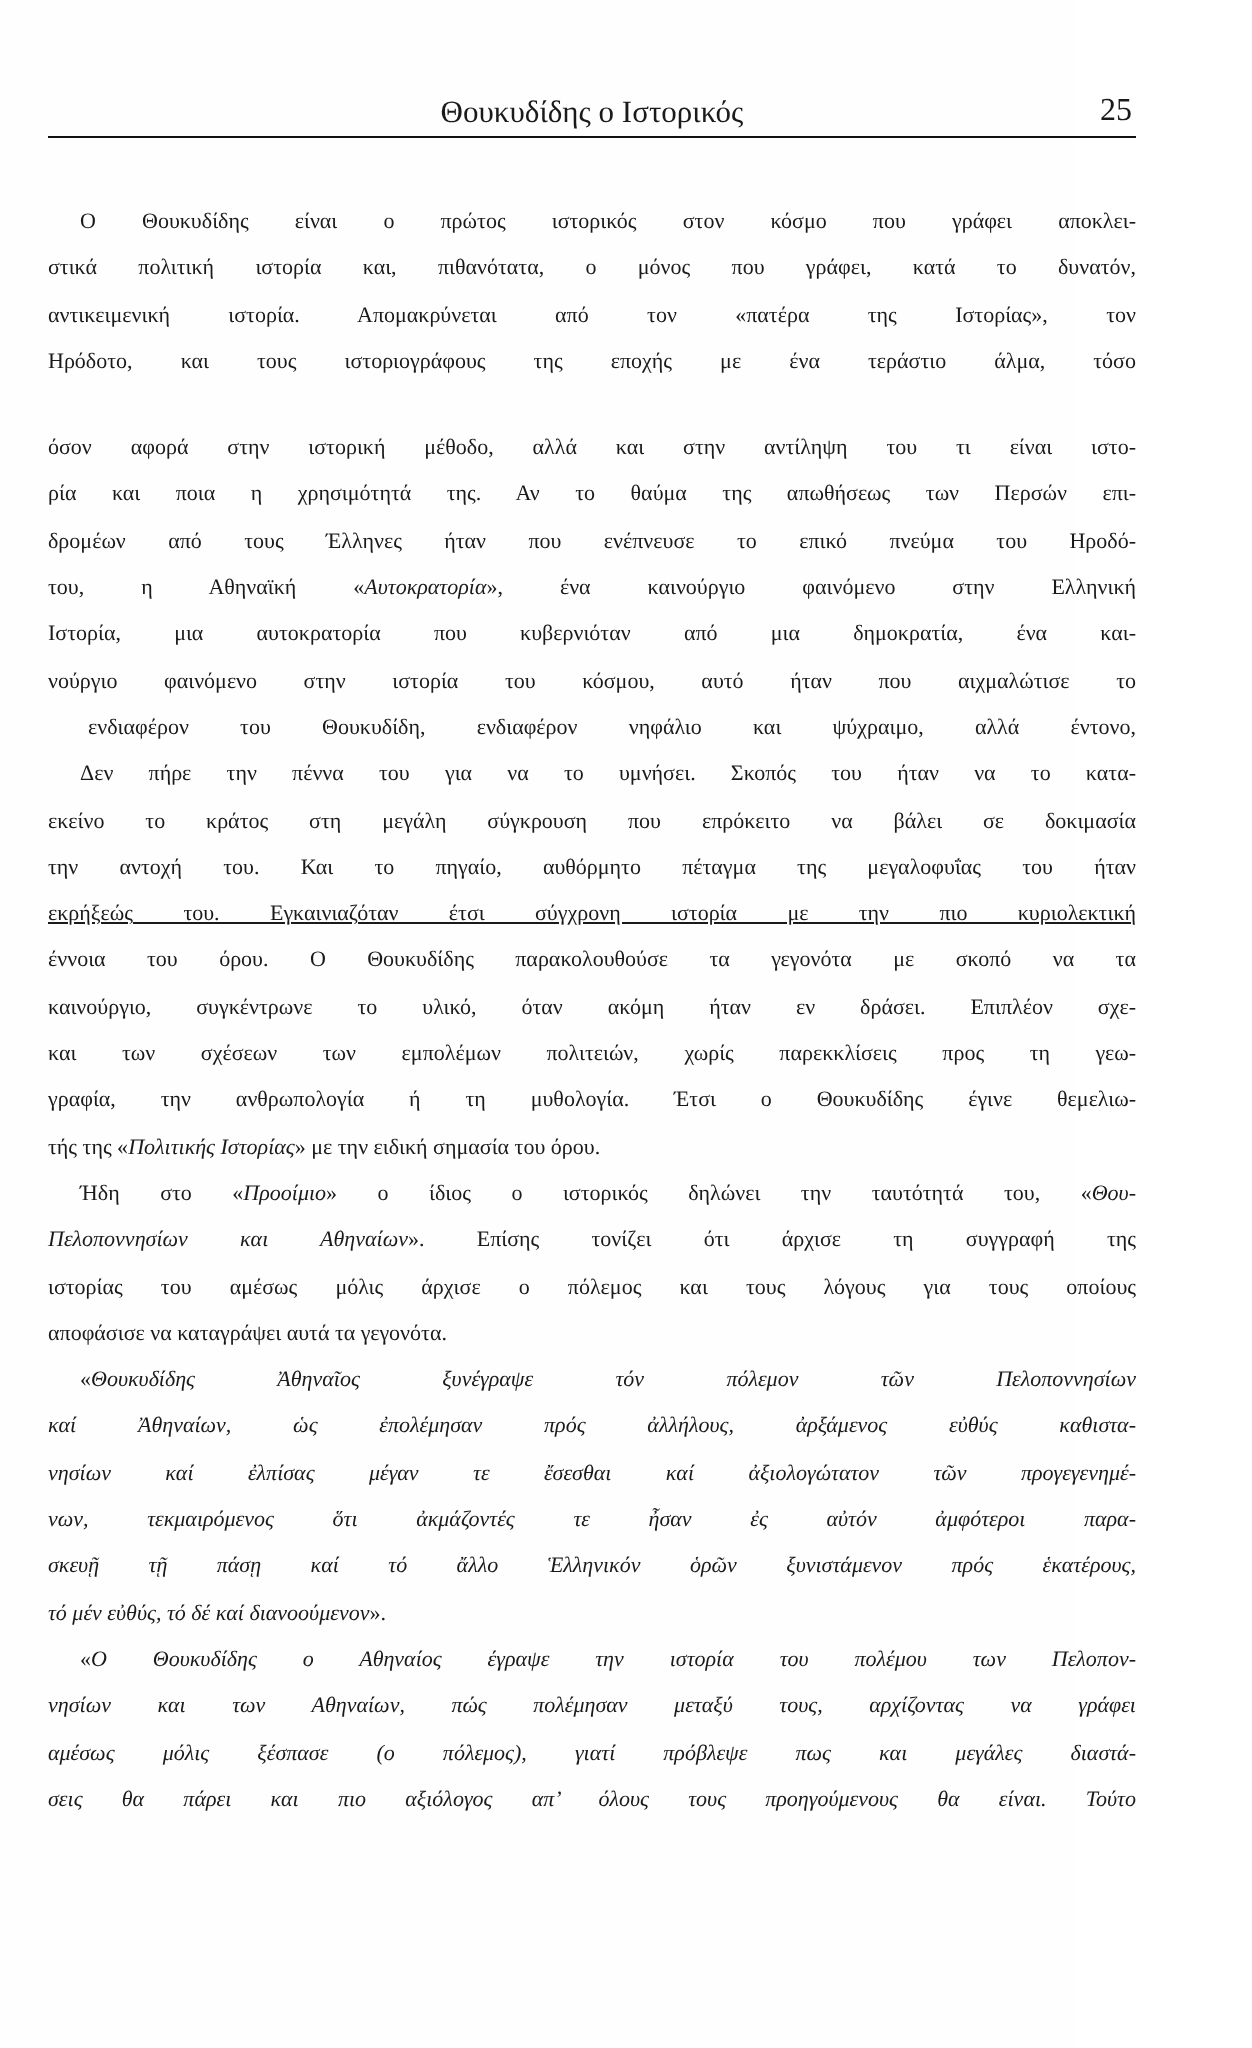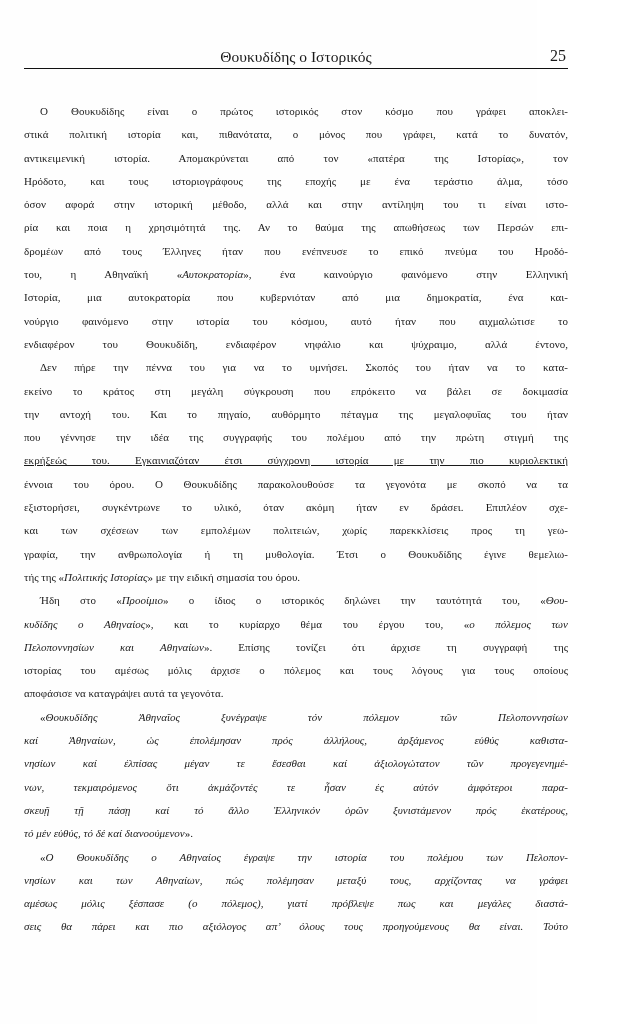--- a/index.html
+++ b/index.html
@@ -24,39 +24,37 @@
   <div class="running-head">
     <span class="running-title">Θουκυδίδης ο Ιστορικός</span>
     <span class="page-number">25</span>
   </div>
   <div class="head-rule"></div>
   <div class="body" id="body">
       <div class="line indent" style="white-space: nowrap; word-spacing: 0px;"><span>Ο Θουκυδίδης είναι ο πρώτος ιστορικός στον κόσμο που γράφει αποκλει-</span></div>
       <div class="line" style="white-space: nowrap; word-spacing: 0px;"><span>στικά πολιτική ιστορία και, πιθανότατα, ο μόνος που γράφει, κατά το δυνατόν,</span></div>
       <div class="line" style="white-space: nowrap; word-spacing: 0px;"><span>αντικειμενική ιστορία. Απομακρύνεται από τον «πατέρα της Ιστορίας», τον</span></div>
       <div class="line" style="white-space: nowrap; word-spacing: 0px;"><span>Ηρόδοτο, και τους ιστοριογράφους της εποχής με ένα τεράστιο άλμα, τόσο</span></div>
-      <div class="line" style="white-space: nowrap; word-spacing: 0px;"><span>όσον αφορά στην ιστορική μέθοδο, αλλά και στην αντίληψη του τι είναι ιστο-</span></div>
+      <div class="line" style="white-space: nowrap; word-spacing: 0px; margin-top: 20px;"><span>όσον αφορά στην ιστορική μέθοδο, αλλά και στην αντίληψη του τι είναι ιστο-</span></div>
       <div class="line" style="white-space: nowrap; word-spacing: 0px;"><span>ρία και ποια η χρησιμότητά της. Αν το θαύμα της απωθήσεως των Περσών επι-</span></div>
       <div class="line" style="white-space: nowrap; word-spacing: 0px;"><span>δρομέων από τους Έλληνες ήταν που ενέπνευσε το επικό πνεύμα του Ηροδό-</span></div>
       <div class="line" style="white-space: nowrap; word-spacing: 0.00195312px;"><span>του, η Αθηναϊκή «</span><span class="it">Αυτοκρατορία</span><span>», ένα καινούργιο φαινόμενο στην Ελληνική</span></div>
       <div class="line" style="white-space: nowrap; word-spacing: 0px;"><span>Ιστορία, μια αυτοκρατορία που κυβερνιόταν από μια δημοκρατία, ένα και-</span></div>
       <div class="line" style="white-space: nowrap; word-spacing: 0px;"><span>νούργιο φαινόμενο στην ιστορία του κόσμου, αυτό ήταν που αιχμαλώτισε το</span></div>
-      <div class="line" style="white-space: nowrap; word-spacing: 0px;"><span>ενδιαφέρον του Θουκυδίδη, ενδιαφέρον νηφάλιο και ψύχραιμο, αλλά έντονο,</span></div>
+      <div class="line" style="white-space: nowrap; word-spacing: 0px; margin-left: 20px;"><span>ενδιαφέρον του Θουκυδίδη, ενδιαφέρον νηφάλιο και ψύχραιμο, αλλά έντονο,</span></div>
       <div class="line indent" style="white-space: nowrap; word-spacing: 0px;"><span>Δεν πήρε την πέννα του για να το υμνήσει. Σκοπός του ήταν να το κατα-</span></div>
       <div class="line" style="white-space: nowrap; word-spacing: 0px;"><span>εκείνο το κράτος στη μεγάλη σύγκρουση που επρόκειτο να βάλει σε δοκιμασία</span></div>
       <div class="line" style="white-space: nowrap; word-spacing: 0px;"><span>την αντοχή του. Και το πηγαίο, αυθόρμητο πέταγμα  της μεγαλοφυΐας του ήταν</span></div>
-      <div class="line" style="white-space: nowrap; word-spacing: 0px;"><span>που γέννησε την ιδέα της συγγραφής του πολέμου από την πρώτη στιγμή της</span></div>
       <div class="line" style="white-space: nowrap; word-spacing: 0px; text-decoration: underline;"><span>εκρήξεώς του. Εγκαινιαζόταν έτσι σύγχρονη ιστορία με την πιο κυριολεκτική</span></div>
       <div class="line" style="white-space: nowrap; word-spacing: 0px;"><span>έννοια του όρου. Ο Θουκυδίδης παρακολουθούσε τα γεγονότα με σκοπό να τα</span></div>
-      <div class="line" style="white-space: nowrap; word-spacing: 0px;"><span>εξιστορήσει, συγκέντρωνε το υλικό, όταν ακόμη ήταν εν δράσει. Επιπλέον σχε-</span></div>
+      <div class="line" style="white-space: nowrap; word-spacing: 0px;"><span>καινούργιο, συγκέντρωνε το υλικό, όταν ακόμη ήταν εν δράσει. Επιπλέον σχε-</span></div>
       <div class="line" style="white-space: nowrap; word-spacing: 0px;"><span>και των σχέσεων των εμπολέμων πολιτειών, χωρίς παρεκκλίσεις προς τη γεω-</span></div>
       <div class="line" style="white-space: nowrap; word-spacing: 0px;"><span>γραφία, την ανθρωπολογία ή τη μυθολογία. Έτσι ο Θουκυδίδης έγινε θεμελιω-</span></div>
       <div class="line last"><span>τής της «</span><span class="it">Πολιτικής Ιστορίας</span><span>» με την ειδική σημασία του όρου.</span></div>
       <div class="line indent" style="white-space: nowrap; word-spacing: 0px;"><span>Ήδη στο «</span><span class="it">Προοίμιο</span><span>» ο ίδιος ο ιστορικός δηλώνει την ταυτότητά του, «</span><span class="it">Θου-</span></div>
-      <div class="line" style="white-space: nowrap; word-spacing: 0px;"><span class="it">κυδίδης ο Αθηναίος</span><span>», και το κυρίαρχο θέμα του έργου του, «</span><span class="it">ο πόλεμος των</span></div>
       <div class="line" style="white-space: nowrap; word-spacing: 0px;"><span class="it">Πελοποννησίων και Αθηναίων</span><span>». Επίσης τονίζει ότι άρχισε τη συγγραφή της</span></div>
       <div class="line" style="white-space: nowrap; word-spacing: 0px;"><span>ιστορίας του αμέσως μόλις άρχισε ο πόλεμος και τους λόγους για τους οποίους</span></div>
       <div class="line last"><span>αποφάσισε να καταγράψει αυτά τα γεγονότα.</span></div>
       <div class="line indent" style="white-space: nowrap; word-spacing: 0px;"><span>«</span><span class="it">Θουκυδίδης Ἀθηναῖος ξυνέγραψε τόν πόλεμον τῶν Πελοποννησίων</span></div>
       <div class="line" style="white-space: nowrap; word-spacing: 0px;"><span class="it">καί Ἀθηναίων, ὡς ἐπολέμησαν πρός ἀλλήλους, ἀρξάμενος εὐθύς καθιστα-</span></div>
       <div class="line" style="white-space: nowrap; word-spacing: 0px;"><span class="it">νησίων καί ἐλπίσας μέγαν τε ἔσεσθαι καί ἀξιολογώτατον τῶν προγεγενημέ-</span></div>
       <div class="line" style="white-space: nowrap; word-spacing: 0px;"><span class="it">νων, τεκμαιρόμενος ὅτι ἀκμάζοντές τε ἦσαν ἐς αὐτόν ἀμφότεροι παρα-</span></div>
       <div class="line" style="white-space: nowrap; word-spacing: 0px;"><span class="it">σκευῇ τῇ πάσῃ καί τό ἄλλο Ἑλληνικόν ὁρῶν ξυνιστάμενον πρός ἑκατέρους,</span></div>
       <div class="line last"><span class="it">τό μέν εὐθύς, τό δέ καί διανοούμενον</span><span>».</span></div>
       <div class="line indent" style="white-space: nowrap; word-spacing: 0px;"><span>«</span><span class="it">Ο Θουκυδίδης ο Αθηναίος έγραψε την ιστορία του πολέμου των Πελοπον-</span></div>

